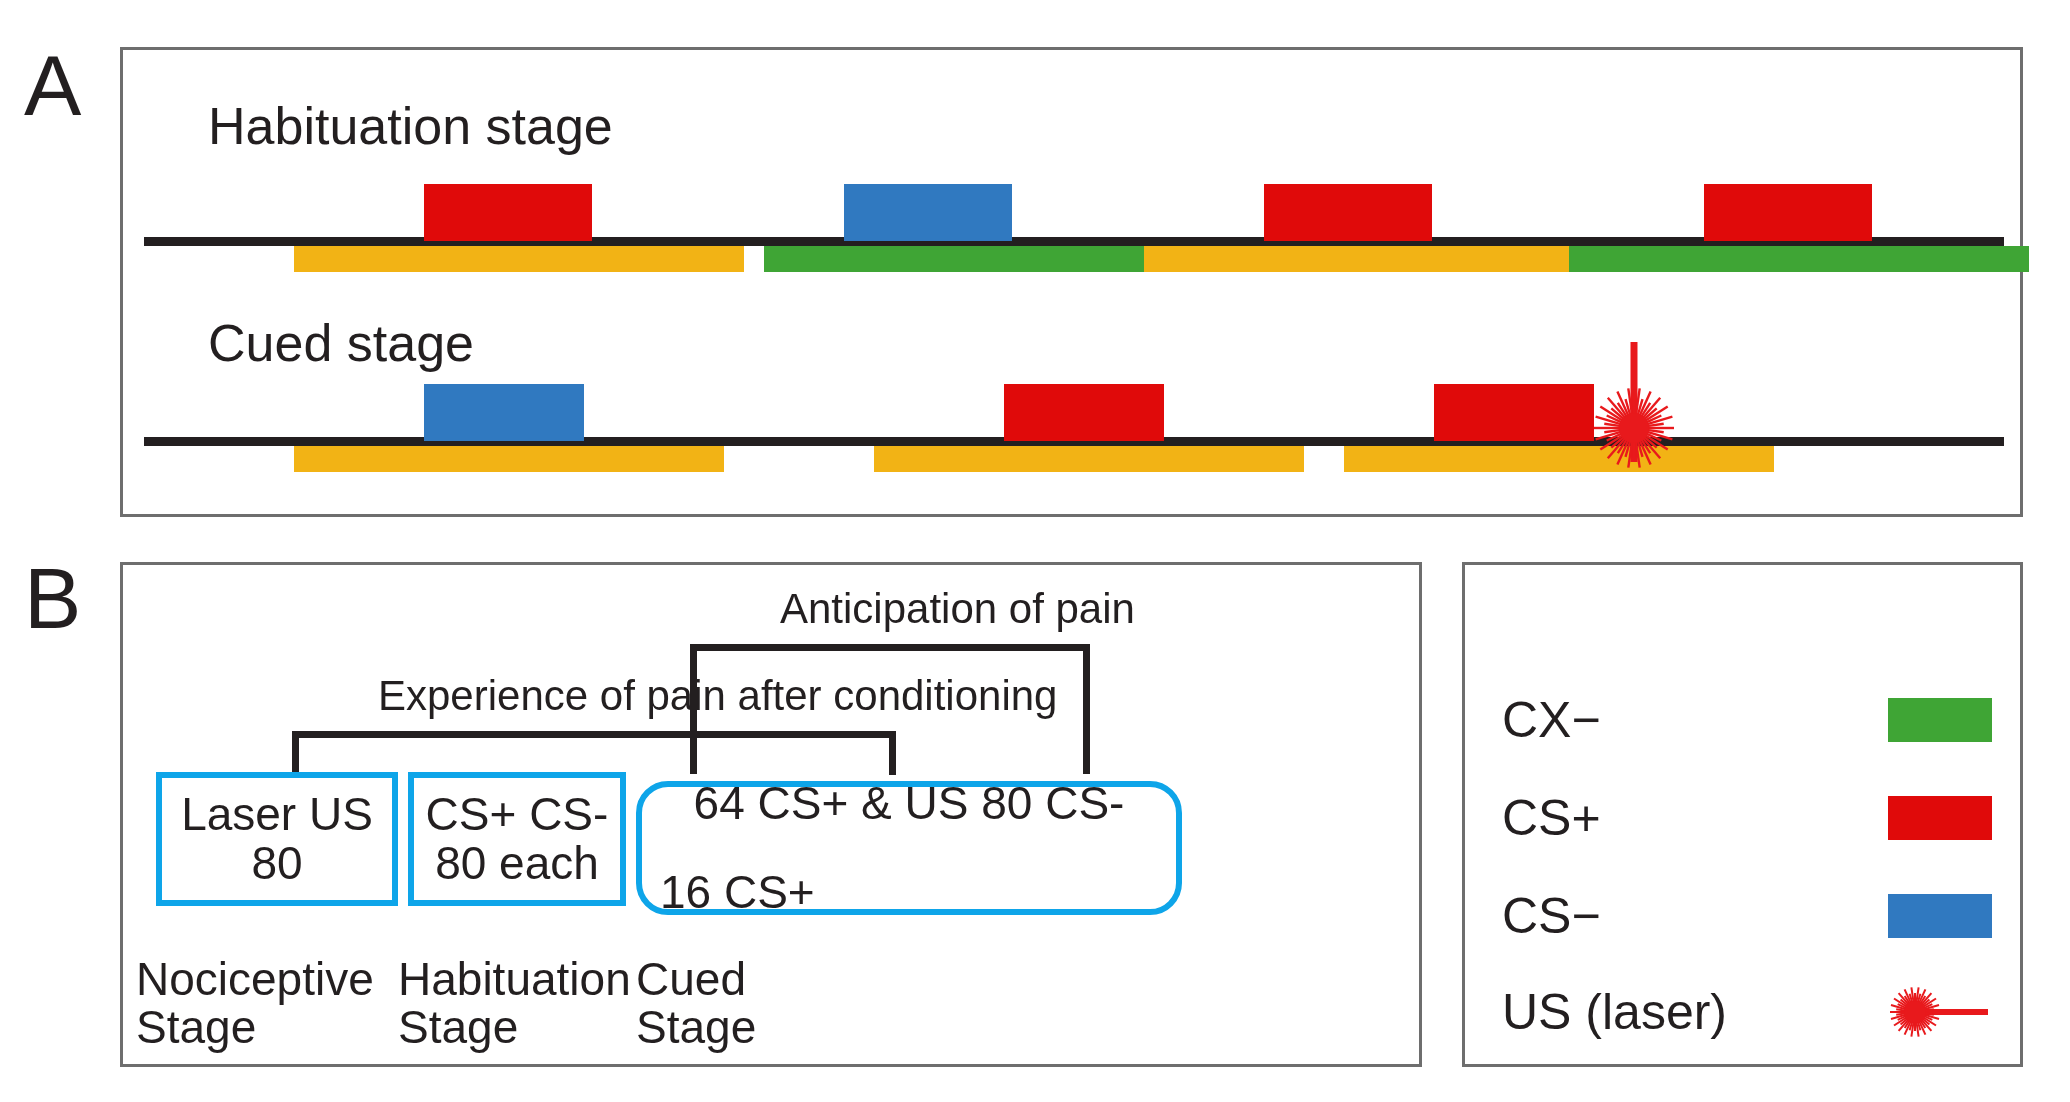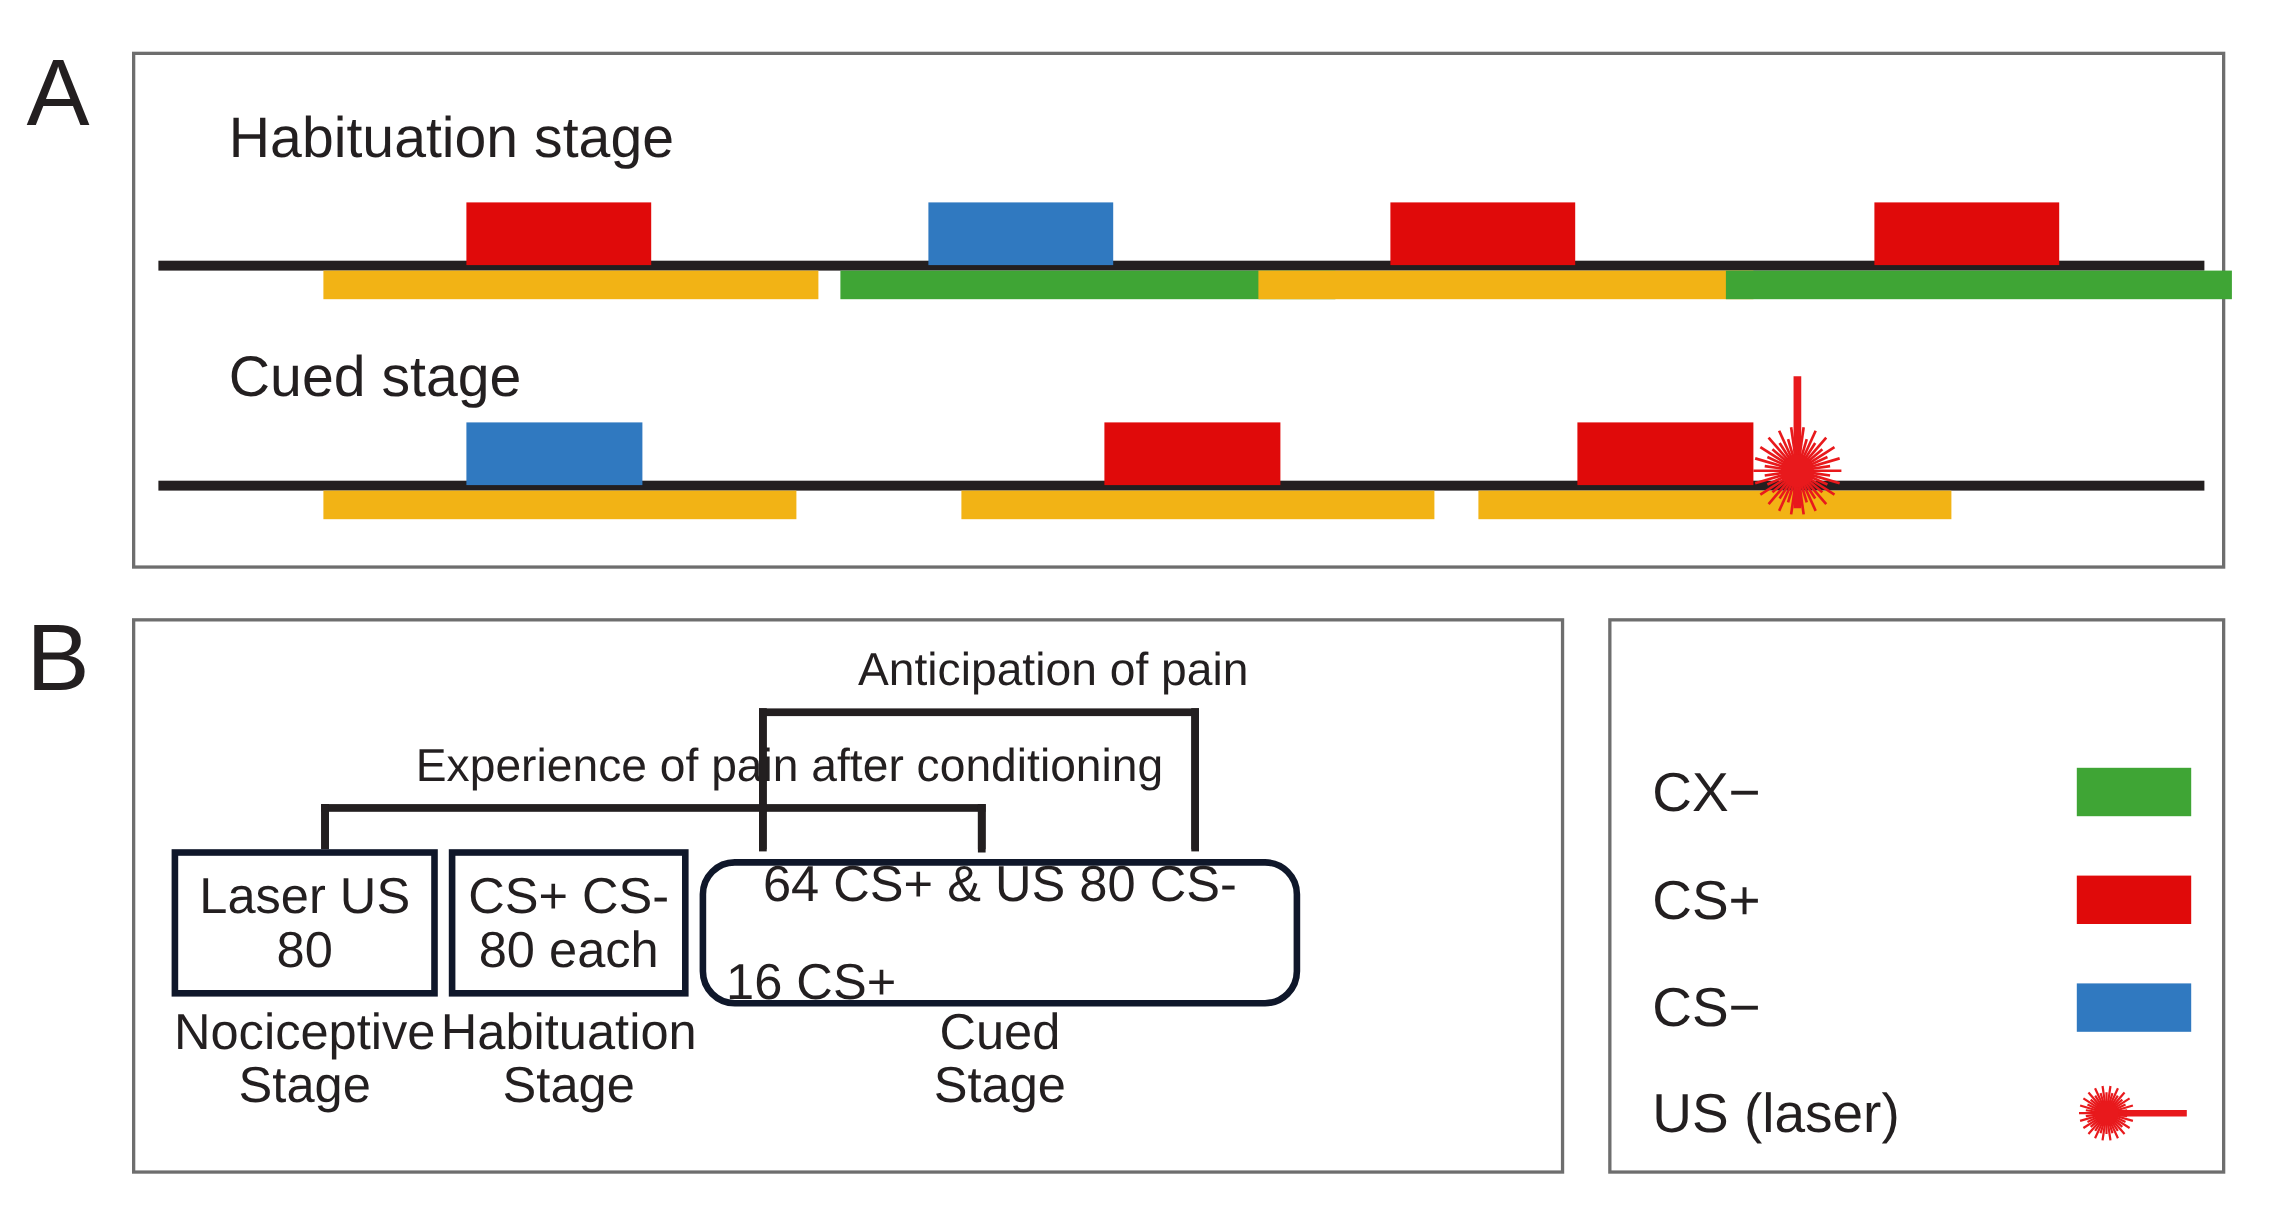--- a/index.html
+++ b/index.html
@@ -84,21 +84,21 @@
   }
   #anno-anticipation{left:660px;top:26px;}
   #anno-experience{left:258px;top:113px;}
 
   .bracket{position:absolute;}
   .bracket .hbar{position:absolute;height:7px;background:#231f20;}
   .bracket .vbar{position:absolute;width:7px;background:#231f20;}
 
   .stage-box{
     position:absolute;
-    border:6px solid #0f172a;
+    border:6px solid #0ea5e9;
     box-sizing:border-box;
     background:#ffffff;
   }
   .stage-box .box-line{
     font-size:46px;
     line-height:1.07;
     text-align:center;
     white-space:nowrap;
     color:#231f20;
   }
@@ -108,23 +108,24 @@
     transform:translateY(-50%);
   }
   #box-nociceptive{left:36px;top:210px;width:242px;height:134px;}
   #box-habituation{left:288px;top:210px;width:218px;height:134px;}
   #box-cued{left:516px;top:219px;width:546px;height:134px;border-radius:32px;}
 
   .stage-caption{
     position:absolute;
     font-size:46px;
     line-height:1.05;
-    text-align:center;
-    color:#231f20;
-    white-space:nowrap;
+    text-align:left;
+    color:#231f20;
+    white-space:nowrap;
+    margin-top:41px;
   }
   #cap-nociceptive{left:16px;top:352px;width:282px;}
   #cap-habituation{left:278px;top:352px;width:238px;}
   #cap-cued{left:516px;top:352px;width:546px;}
 
   
   .legend-list{position:absolute;left:1462px;top:562px;width:561px;height:505px;}
   .legend-row{
     position:absolute;
     left:40px;

